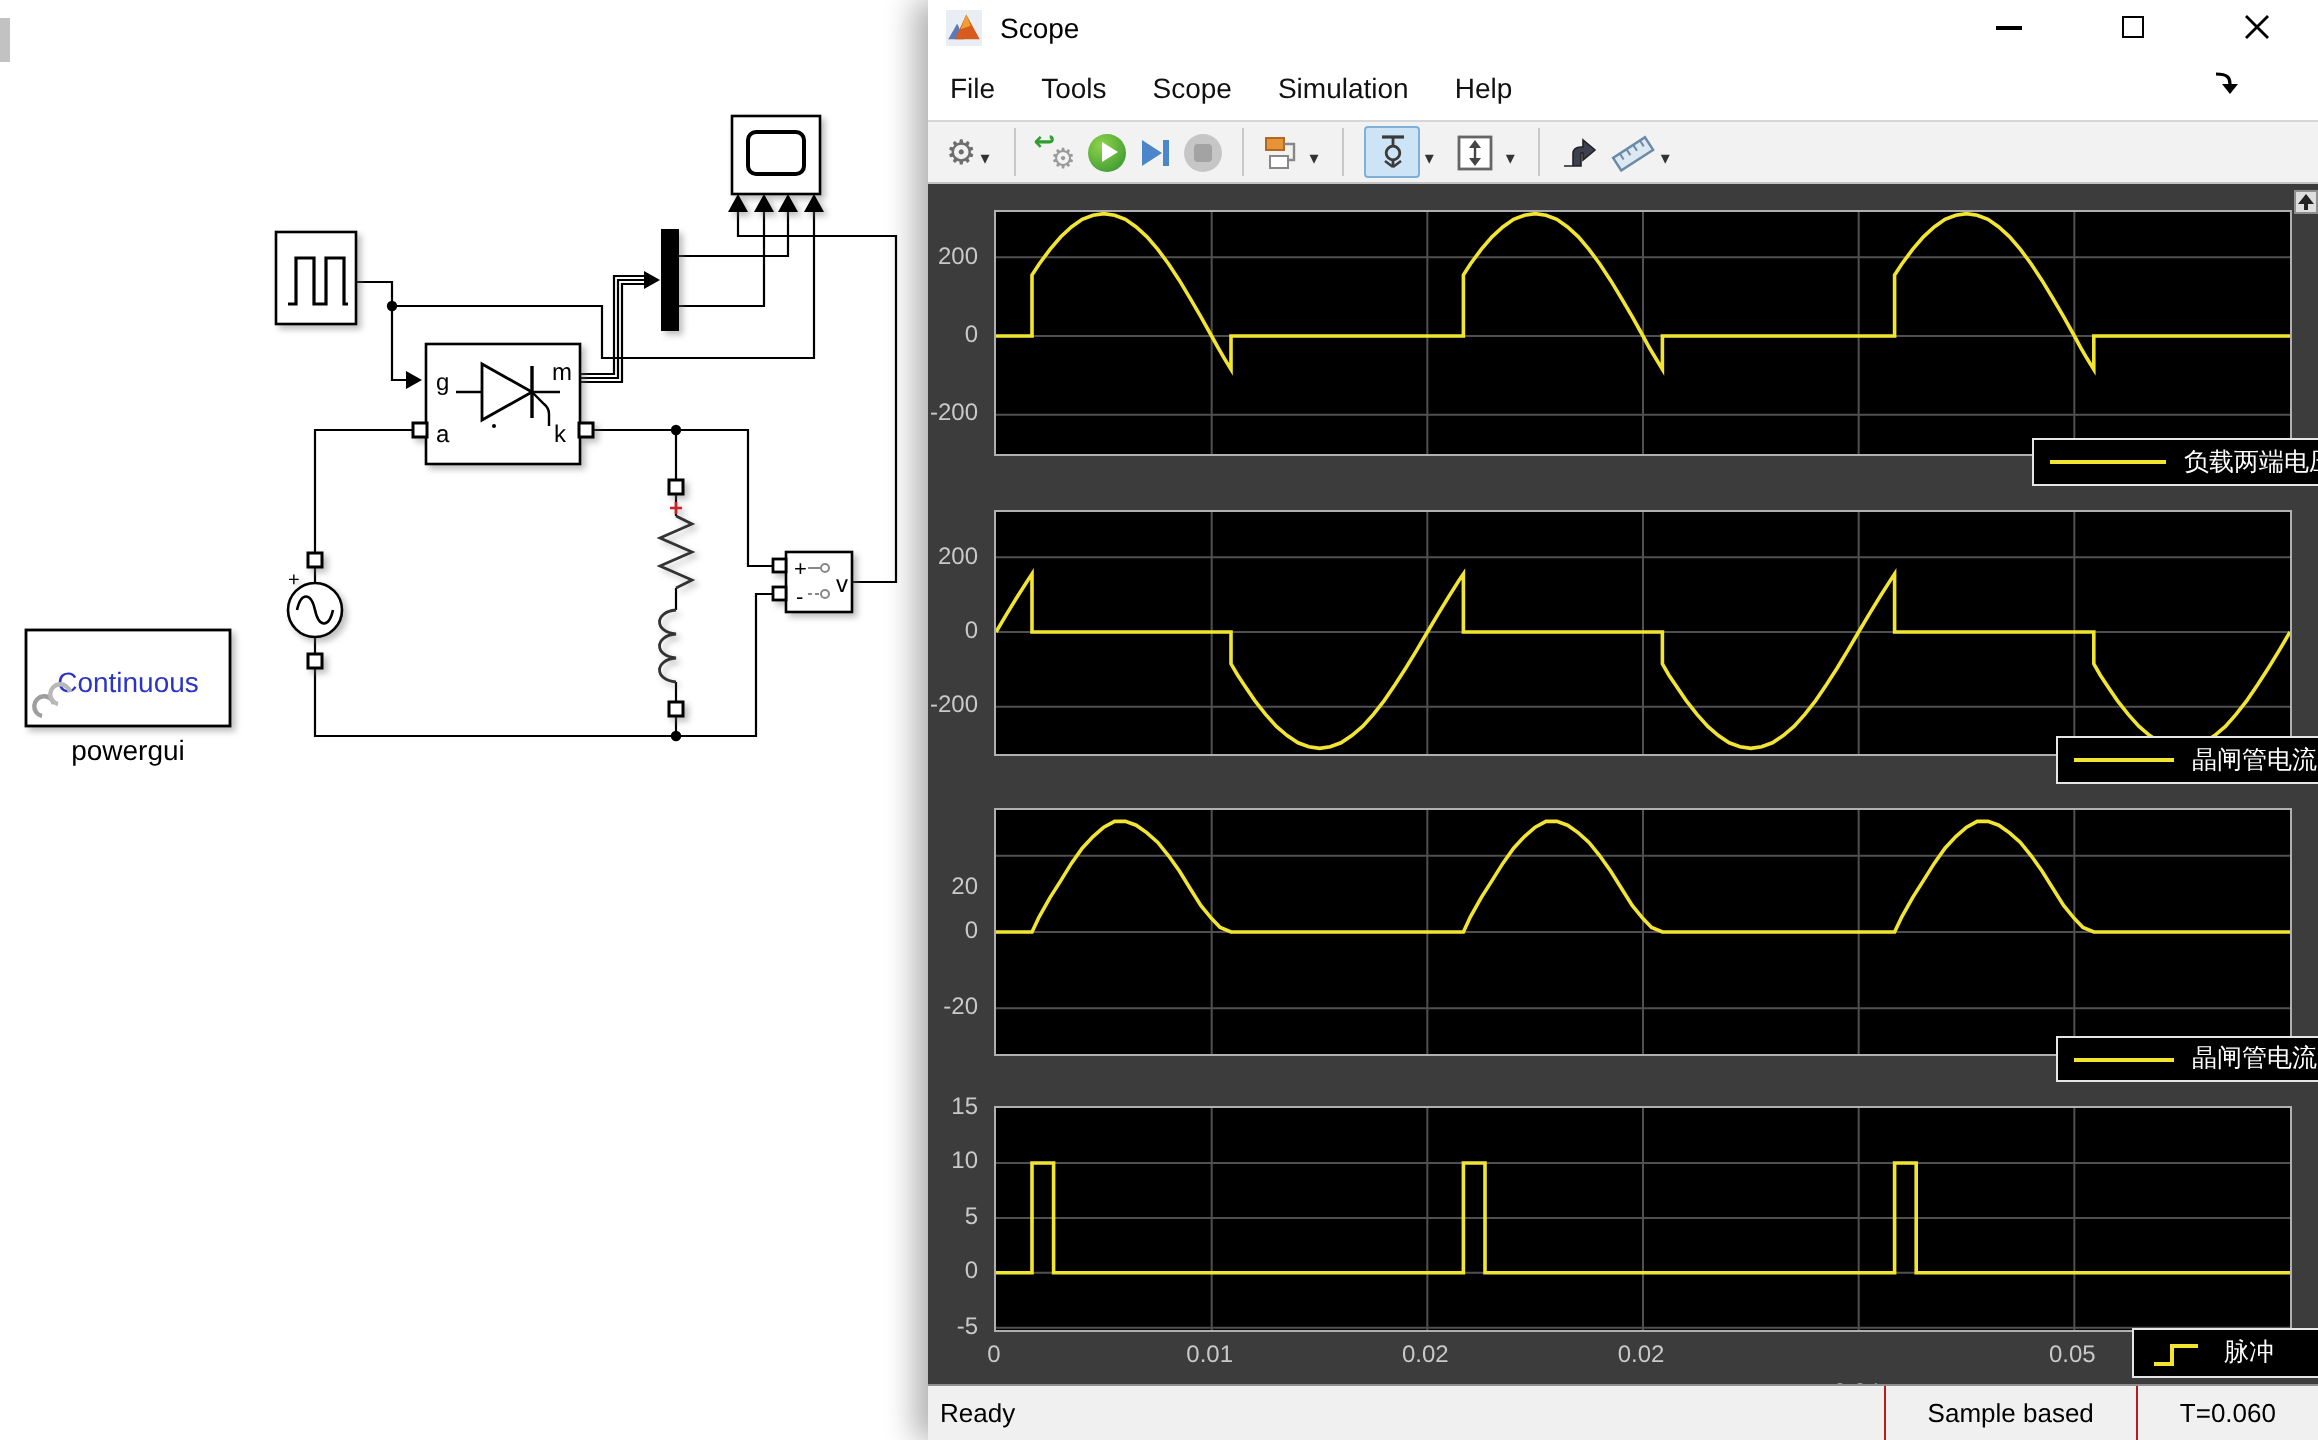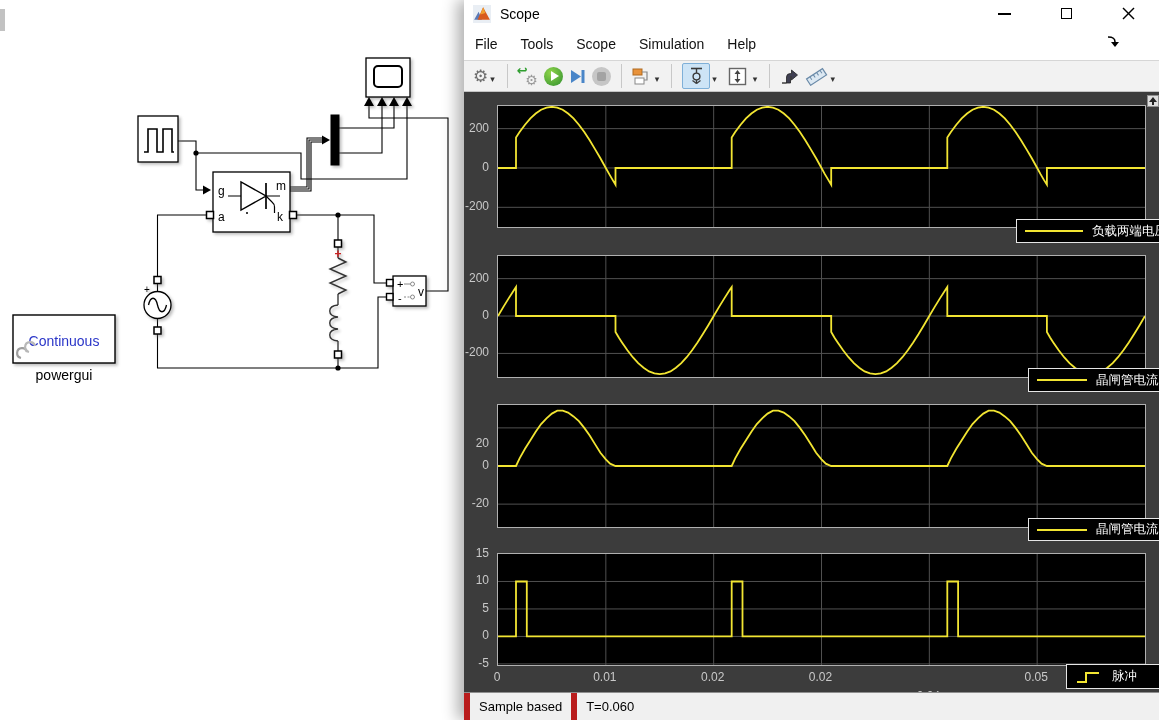--- a/index.html
+++ b/index.html
@@ -61,22 +61,22 @@
   .legend { position:absolute; height:24px; background:#000; border:1px solid #e6e6e6;
     display:flex; align-items:center; padding:0 8px; width:160px; }
   .legend .lab { color:#fff; font-size:12.5px; margin-left:9px; white-space:nowrap;
     font-family:"DejaVu Sans","Liberation Sans",sans-serif; }
   .cornerbtn { position:absolute; left:683px; top:3px; width:12px; height:12px;
     background:#dedede; border:1px solid #8f8f8f; display:flex; align-items:center; justify-content:center; }
 
   .statusbar { position:absolute; left:0; top:692px; width:695px; height:28px; background:#f0f0f0;
     border-top:1px solid #8e8e8e; display:flex; align-items:center; font-size:13px; color:#000; }
   .status-left { padding-left:6px; flex:1; }
-  .scell { height:100%; display:flex; align-items:center; padding:0 9px;
-    border-left:6px solid #b91c1c; }
+  .scell { height:100%; display:flex; align-items:center; padding:0 21px;
+    border-left:1px solid #b91c1c; }
 </style>
 </head>
 <body>
 
 <div class="stage">
 
   <div class="canvas">
     <svg width="464" height="720" viewBox="0 0 464 720">
       <defs>
           <style>
@@ -413,17 +413,18 @@
       </div>
       <div class="legend" style="left:602px;top:572px;height:25px;">
         <svg width="28" height="16">
             <path d="M2 13 h9 v-9 h13" fill="none" stroke="#f2e532" stroke-width="2"></path>
           </svg>
         <span class="lab">脉冲</span>
       </div>
     </div>
 
     <div class="statusbar">
+      <span class="status-left">Ready</span>
       <span class="scell">Sample based</span>
       <span class="scell">T=0.060</span>
     </div>
   </div>
 </div>
 
 </body></html>

